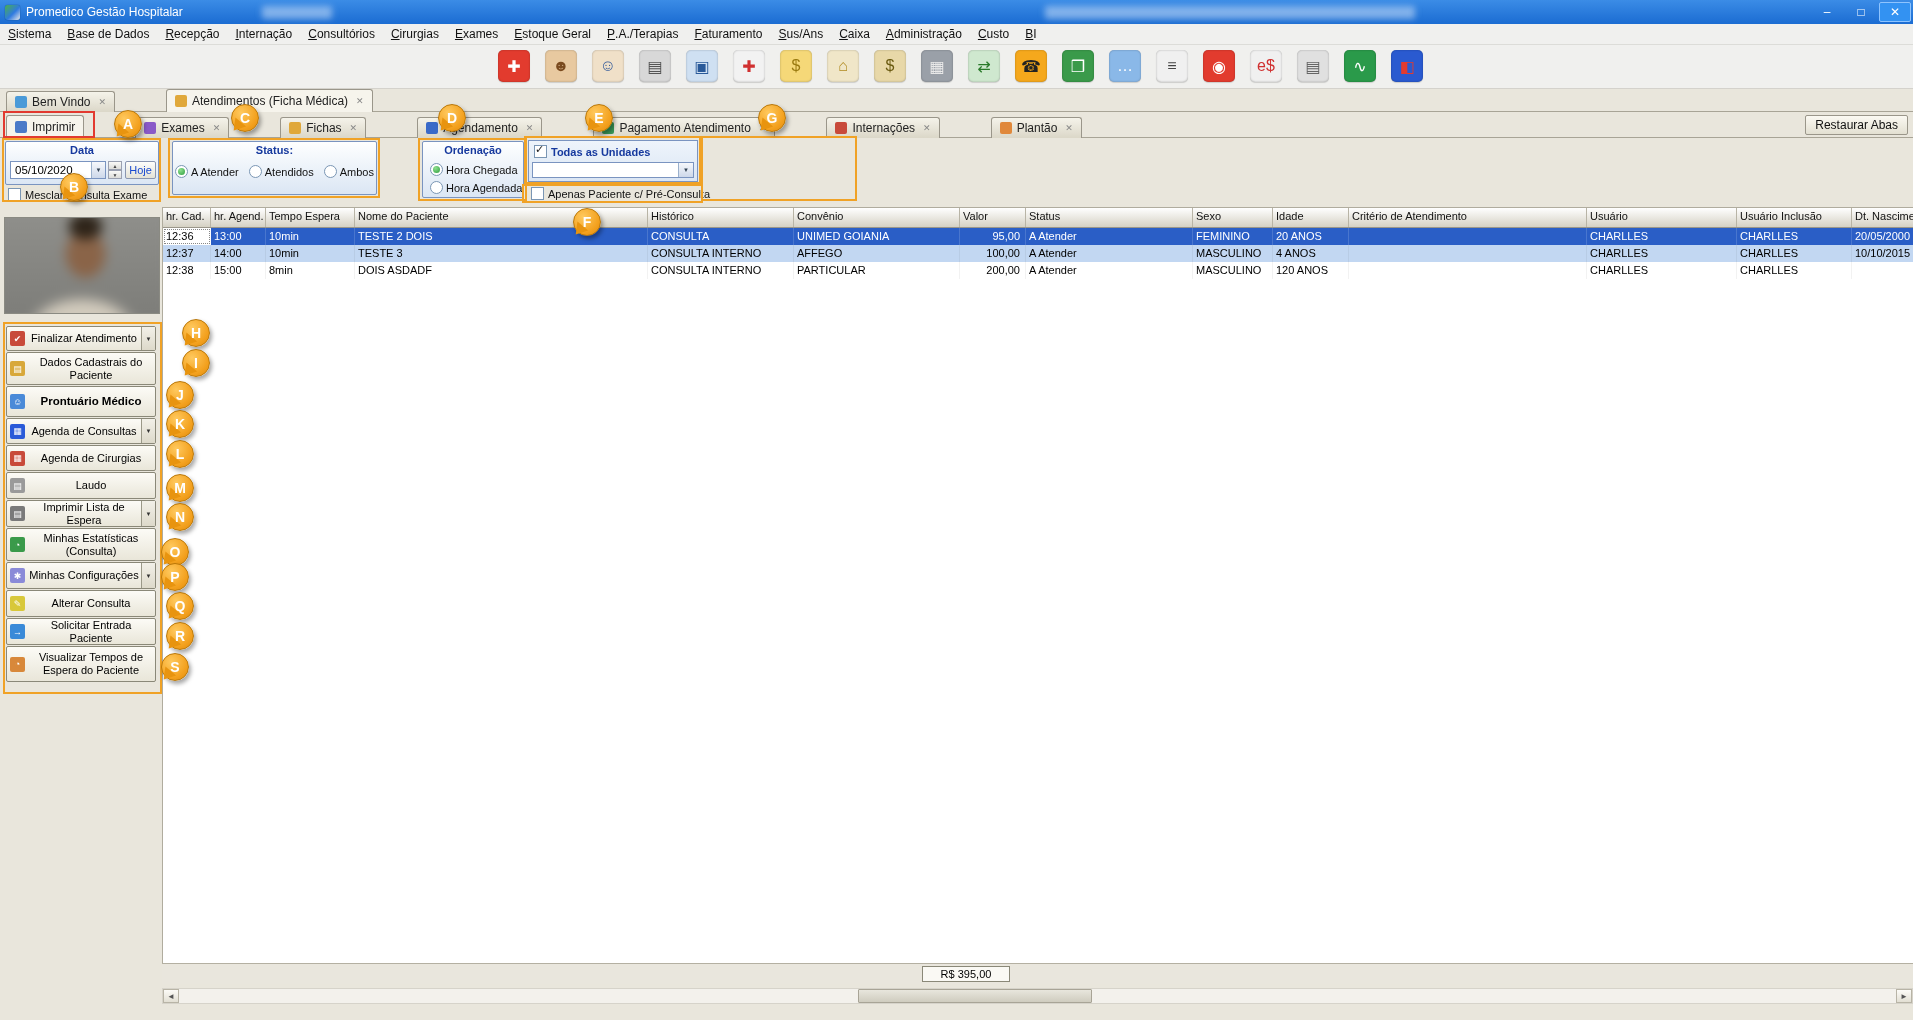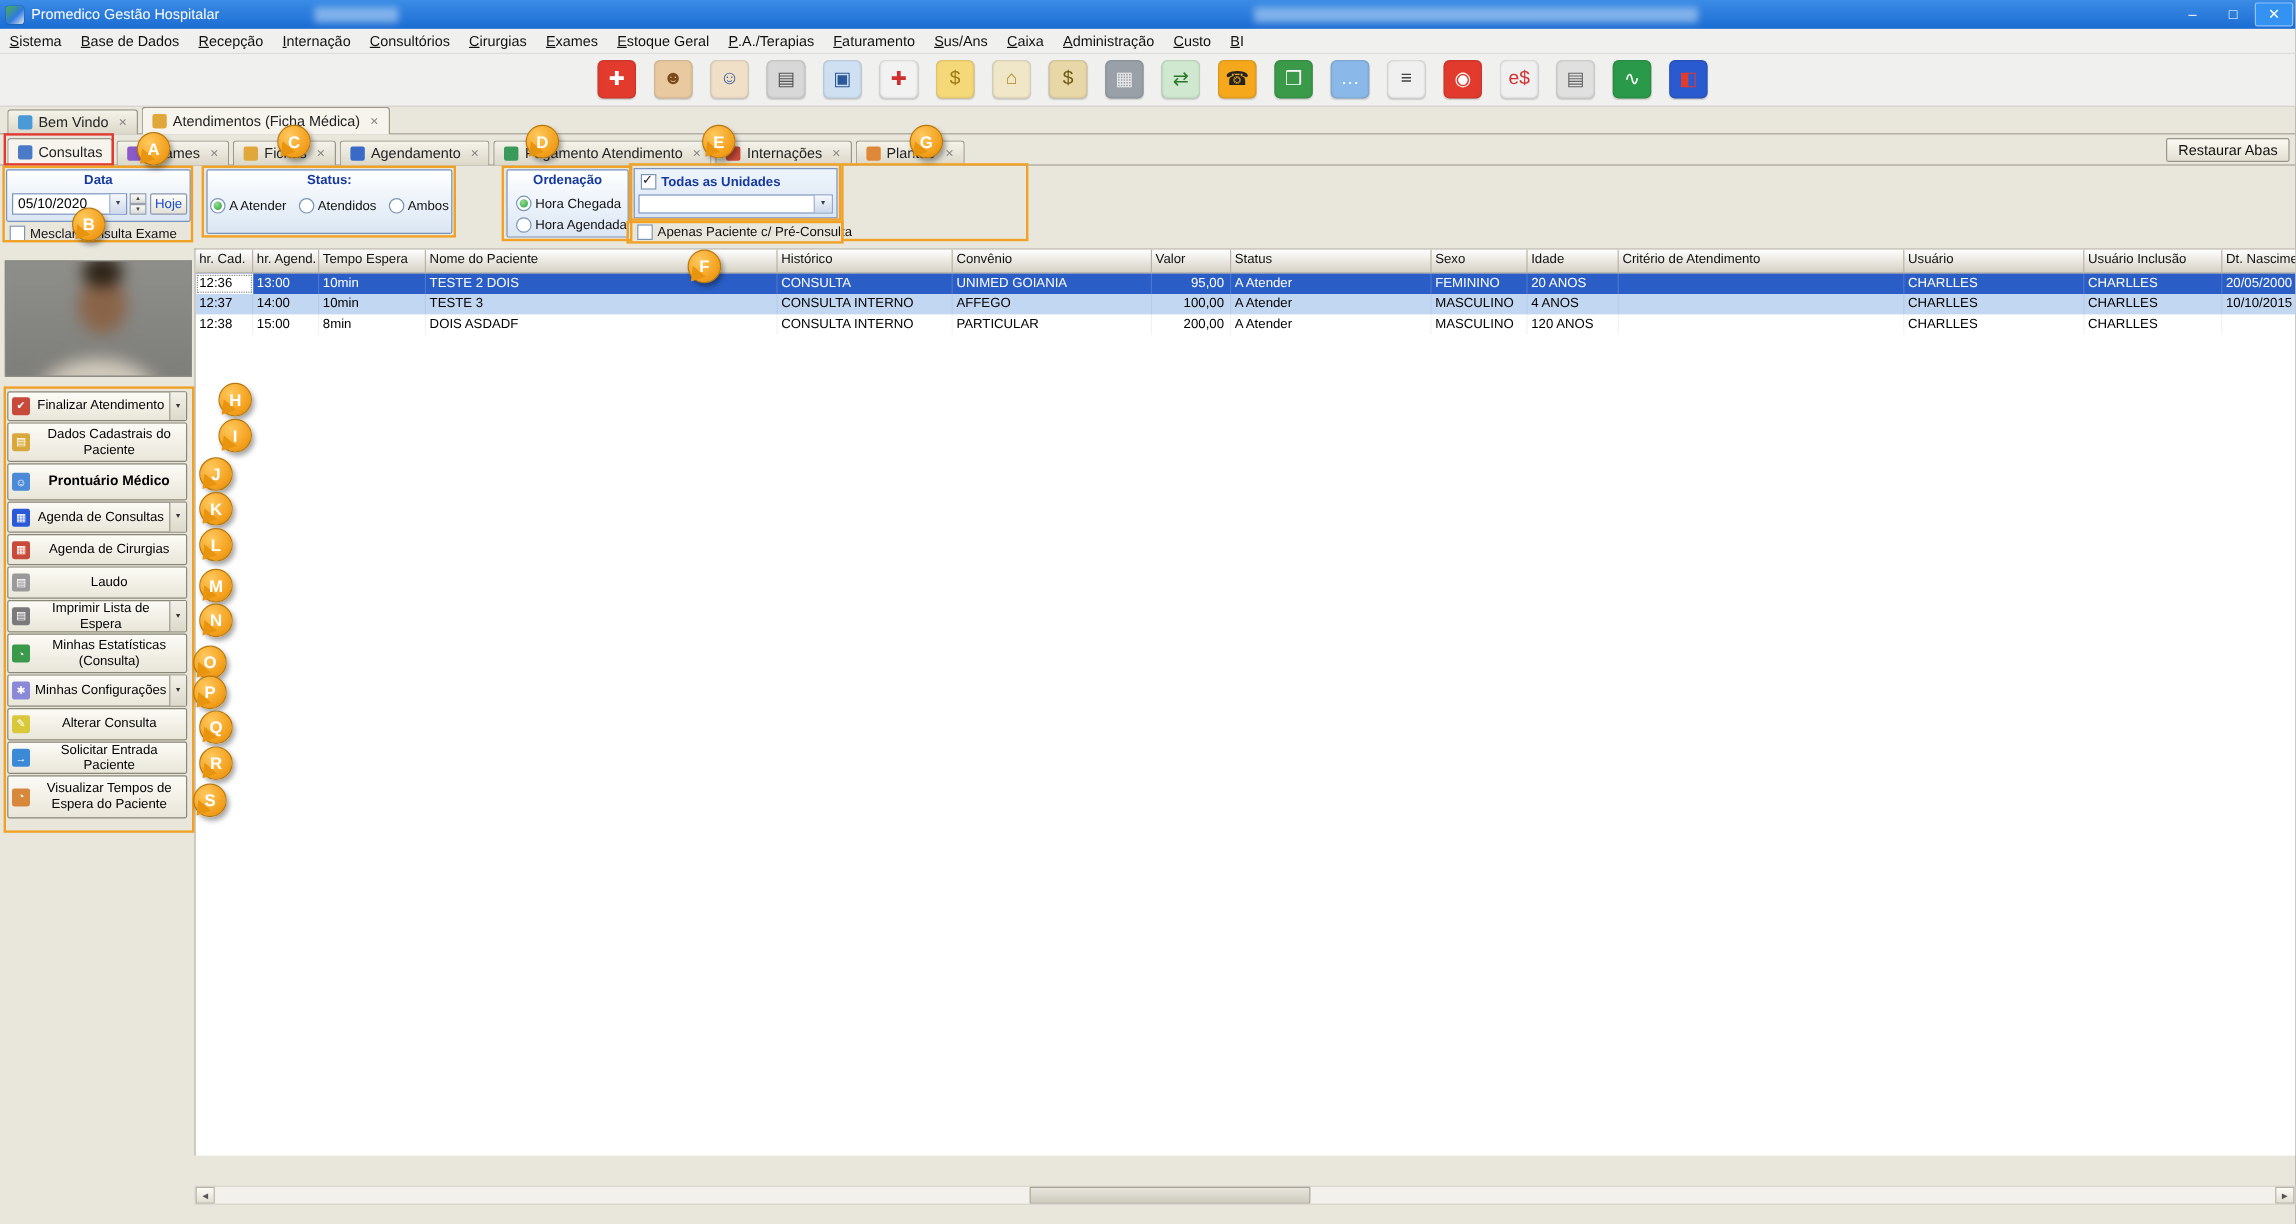--- a/index.html
+++ b/index.html
@@ -18,21 +18,21 @@
   
   .menubar{position:absolute;left:0;top:24px;width:100%;height:20px;background:#f0f0ee;border-bottom:1px solid #dcdcd8;display:flex;align-items:center;font-size:12px;color:#111;z-index:9;}
   .menu-item{padding:0 8px;height:100%;display:flex;align-items:center;white-space:nowrap;}
   .toolbar{position:absolute;left:0;top:44px;width:100%;height:44px;background:#f0f0ee;border-bottom:1px solid #d4d2cc;z-index:8;}
   .tool-icons{position:absolute;left:498px;top:6px;display:flex;gap:15px;}
   .tool-icon{width:32px;height:32px;border-radius:5px;display:flex;align-items:center;justify-content:center;font-size:16px;box-shadow:inset 0 0 2px rgba(0,0,0,.3),0 1px 1px rgba(0,0,0,.15);}
 
   
   .tabstrip{position:absolute;left:0;width:100%;z-index:7;}
   .strip-line{position:absolute;left:0;bottom:0;width:100%;height:1px;background:#a8a496;}
-  .tabs{position:absolute;left:6px;bottom:0;display:flex;align-items:flex-end;}
+  .tabs{position:absolute;left:6px;bottom:0;display:flex;align-items:flex-end;gap:48px;}
   .tab{display:flex;align-items:center;gap:5px;height:20px;padding:0 8px;margin-right:3px;background:linear-gradient(#f5f3ea,#dbd7c8);border:1px solid #9a968a;border-bottom:none;border-radius:3px 3px 0 0;font-size:12px;color:#222;white-space:nowrap;position:relative;z-index:1;}
   .tab.active{background:#f6f4ec;height:22px;z-index:3;}
   .tab-ico{width:12px;height:12px;border-radius:2px;flex:0 0 auto;}
   .tab-close{font-size:9px;color:#888;margin-left:3px;}
   .restore-btn{position:absolute;right:5px;top:3px;height:20px;padding:0 9px;background:linear-gradient(#fbf9f2,#e3e0d2);border:1px solid #9a968a;border-radius:2px;font-size:12px;color:#111;font-family:inherit;}
 
   
   .gbox{position:absolute;border:1px solid #7a94c0;border-radius:2px;background:linear-gradient(#feffff,#dbe6f4);box-sizing:border-box;}
   .gtitle{font-size:11px;font-weight:bold;color:#16399e;text-align:center;margin-top:2px;}
   .opt-row{display:flex;gap:10px;}
@@ -208,21 +208,21 @@
           <span class="tab-close">✕</span>
         </div>
       </div>
   </div>
 
   <div class="tabstrip" style="top:112px;height:26px">
     <div class="strip-line"></div>
     <div class="tabs" id="sub-tabs">
         <div class="tab active">
           <span class="tab-ico" style="background: rgb(74, 122, 200);"></span>
-          <span class="tab-label">Consultas</span>
+          <span class="tab-label">Imprimir</span>
         </div>
         <div class="tab">
           <span class="tab-ico" style="background: rgb(138, 90, 200);"></span>
           <span class="tab-label">Exames</span>
           <span class="tab-close">✕</span>
         </div>
         <div class="tab">
           <span class="tab-ico" style="background: rgb(224, 168, 58);"></span>
           <span class="tab-label">Fichas</span>
           <span class="tab-close">✕</span>
@@ -434,20 +434,23 @@
           <div class="g-cell num" style="width: 66px;">200,00</div>
           <div class="g-cell" style="width: 167px;">A Atender</div>
           <div class="g-cell" style="width: 80px;">MASCULINO</div>
           <div class="g-cell" style="width: 76px;">120 ANOS</div>
           <div class="g-cell" style="width: 238px;"></div>
           <div class="g-cell" style="width: 150px;">CHARLLES</div>
           <div class="g-cell" style="width: 115px;">CHARLLES</div>
           <div class="g-cell" style="width: 110px;"></div>
         </div>
       </div>
+  </div>
+  <div class="grid-footer">
+    <div class="total-box">R$ 395,00</div>
   </div>
   <div class="hscroll">
     <div class="hs-arrow hs-left">◄</div>
     <div class="hs-thumb"></div>
     <div class="hs-arrow hs-right">►</div>
   </div>
 
   <div class="ann-rect red" style="left:3px;top:111px;width:92px;height:27px"></div>
   <div class="ann-rect" style="left:2px;top:138px;width:159px;height:64px"></div>
   <div class="ann-rect" style="left:168px;top:138px;width:212px;height:60px"></div>

